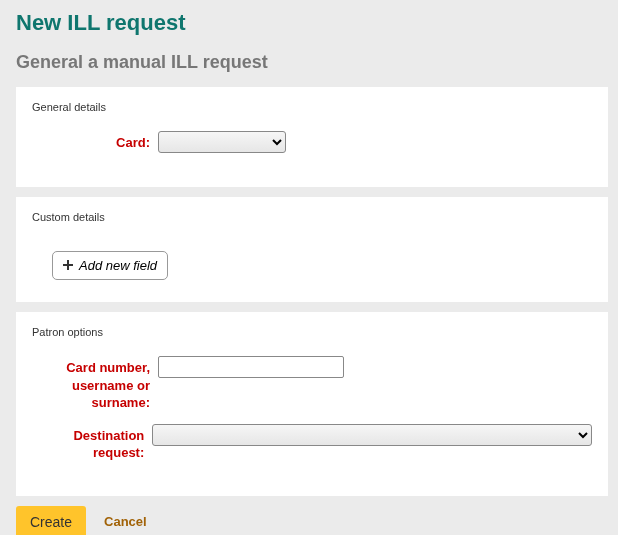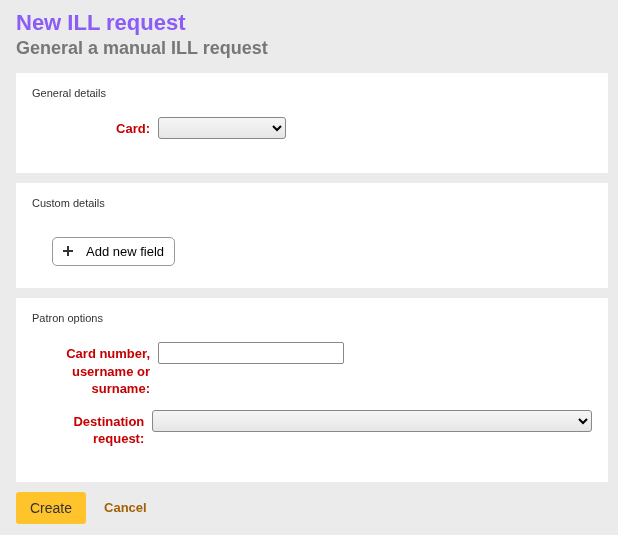--- a/index.html
+++ b/index.html
@@ -10,22 +10,22 @@
     width: 618px;
     height: 535px;
     color: #333;
   }
   .page {
     padding: 10px 10px 10px 16px;
   }
   .page-title {
     font-size: 22px;
     font-weight: 700;
-    margin: 0 0 2px 0;
-    color: #8b5cf6;
+    margin: 0 0 16px 0;
+    color: #0f766e;
   }
   .page-subtitle {
     font-size: 18px;
     font-weight: 600;
     margin: 0 0 14px 0;
     color: #777;
   }
   .panel {
     background: #fff;
     padding: 12px 16px 22px 16px;
@@ -73,28 +73,29 @@
     width: 462px;
     height: 22px;
     background: linear-gradient(#f6f6f6, #e6e6e6);
     border: 1px solid #888;
     border-radius: 3px;
     font-size: 12px;
   }
   .btn-outline {
     display: inline-flex;
     align-items: center;
-    gap: 13px;
+    gap: 6px;
     background: #fff;
     border: 1px solid #999;
     border-radius: 5px;
     padding: 6px 10px;
     font-size: 13px;
     cursor: pointer;
     margin-left: 20px;
+    font-style: italic;
   }
   .btn-outline svg { width: 10px; height: 10px; }
   .action-bar {
     display: flex;
     align-items: center;
     gap: 18px;
     margin-top: 4px;
   }
   .btn-primary {
     background: #ffc42b;

